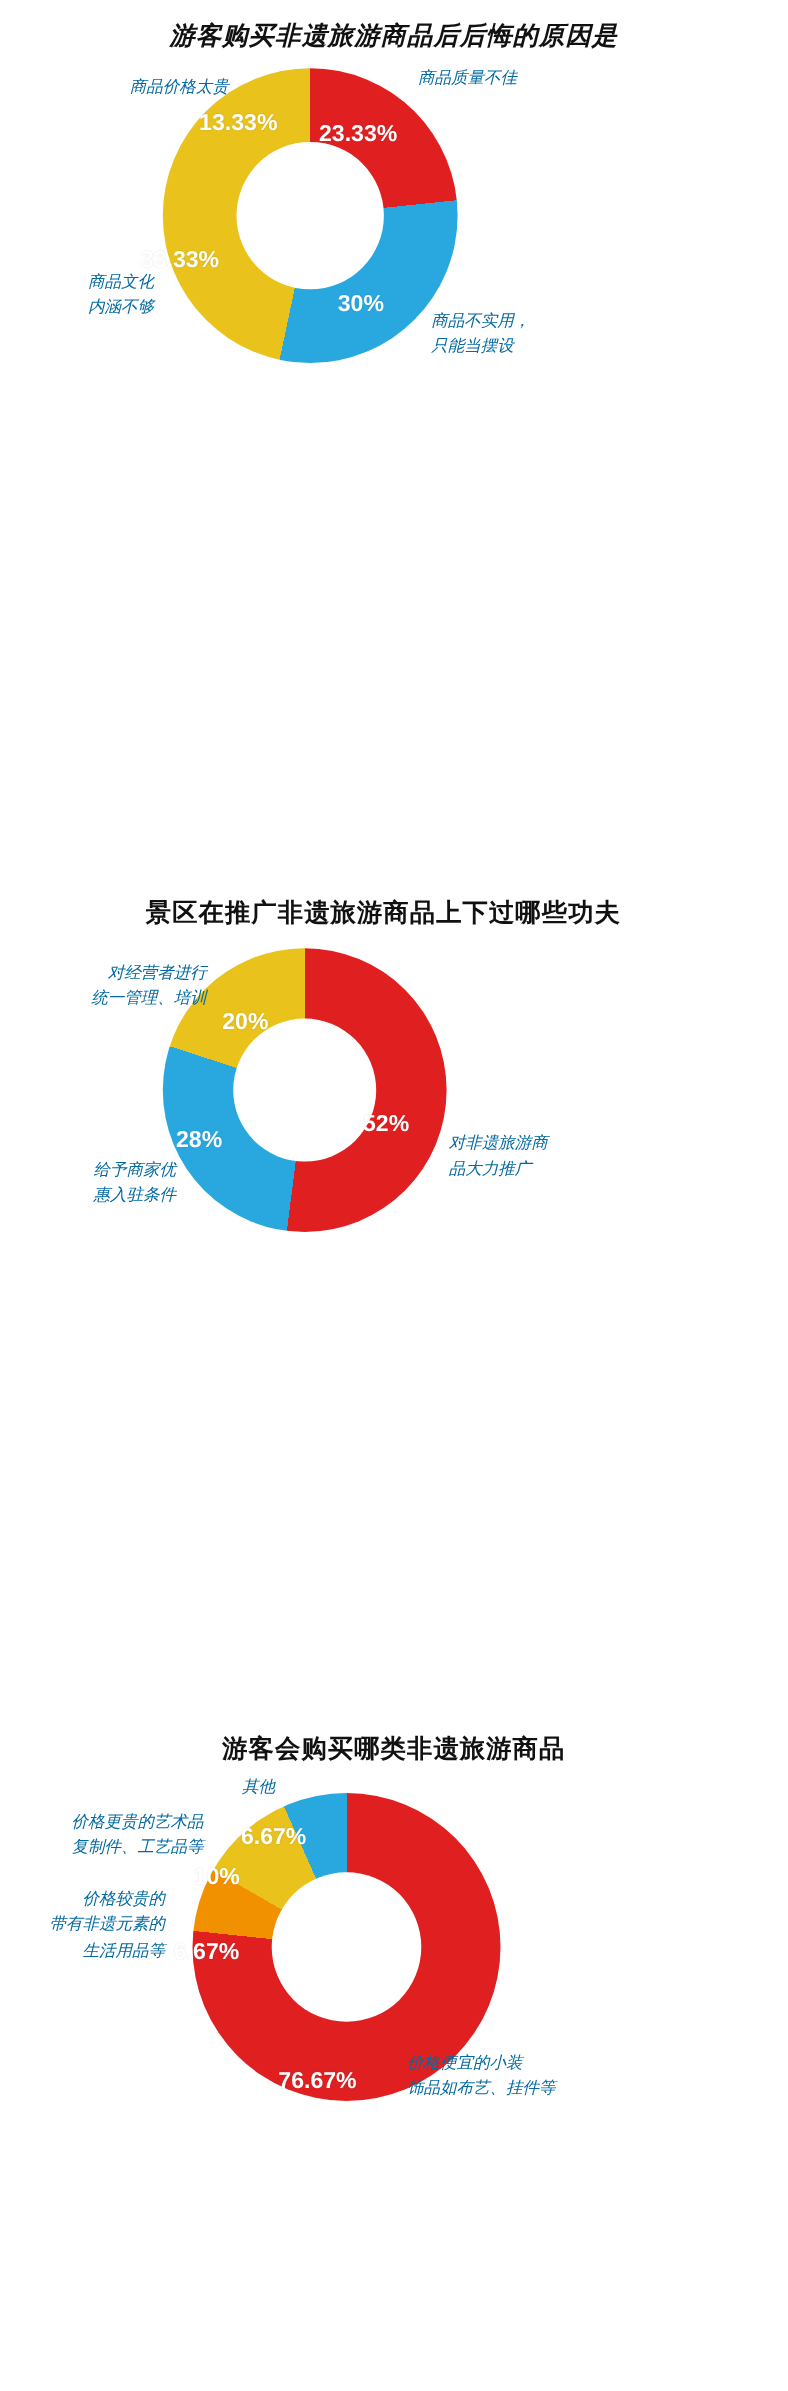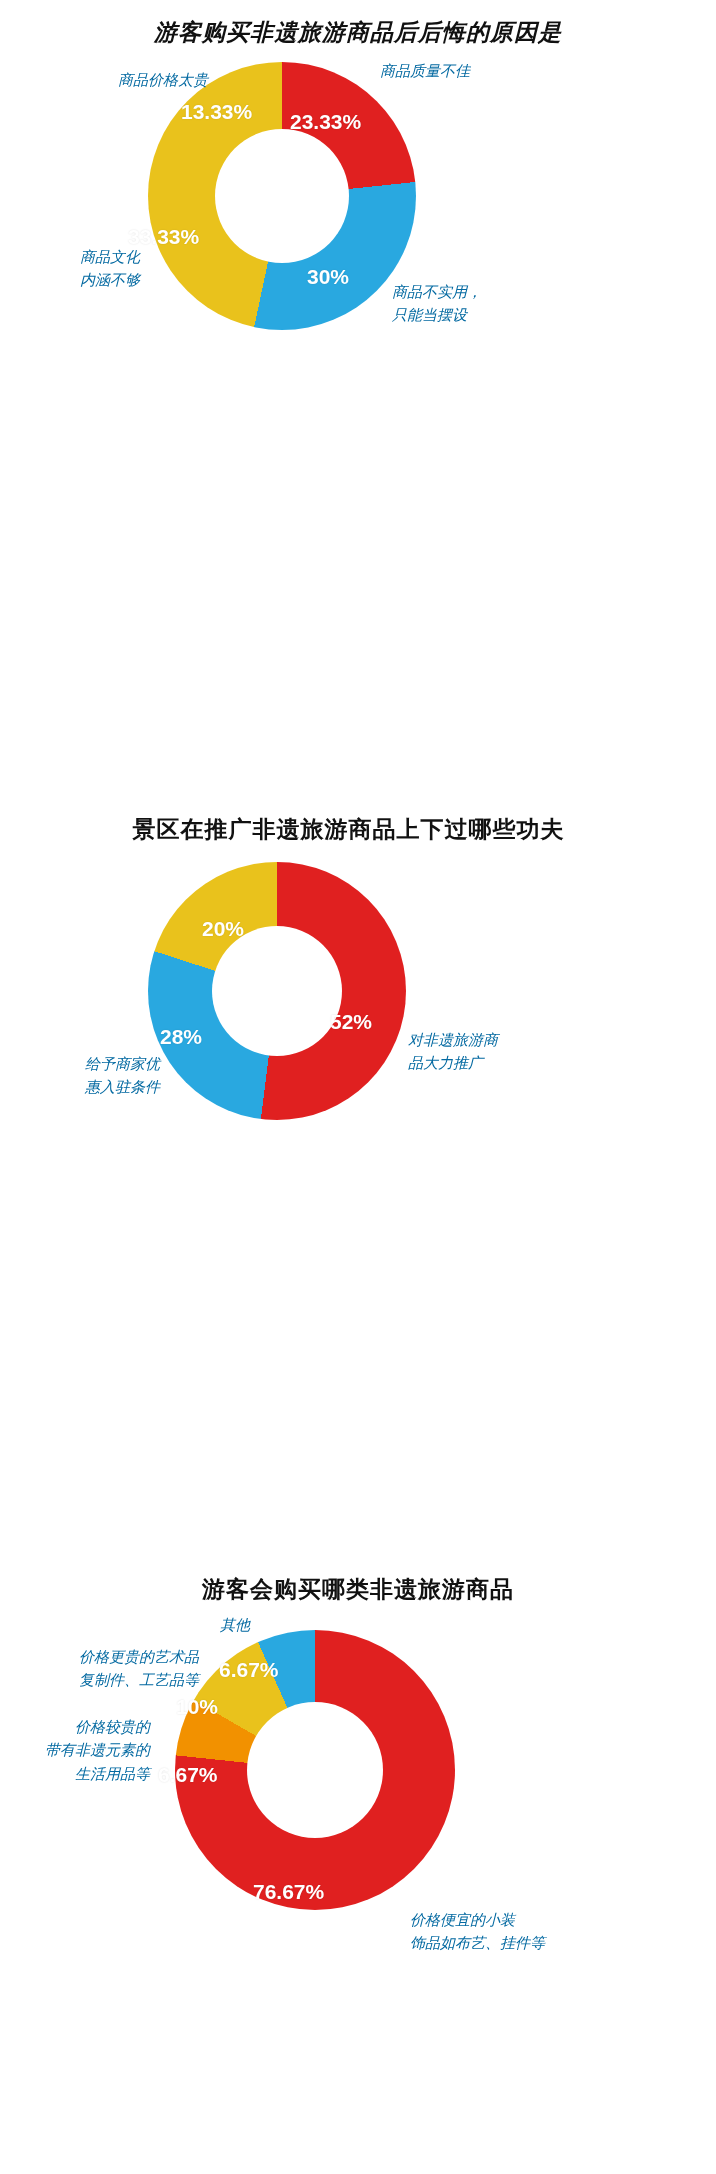--- a/index.html
+++ b/index.html
@@ -114,50 +114,54 @@
   <div class="pct" style="left:202px; top:505px;margin-top:12px;">20%</div>
 
   <div class="lbl right" style="left:408px; top:628px;">
     <div>对非遗旅游商</div>
     <div>品大力推广</div>
   </div>
   <div class="lbl left" style="left:30px; top:652px; width:130px;">
     <div>给予商家优</div>
     <div>惠入驻条件</div>
   </div>
+  <div class="lbl left" style="left:38px; top:473px; width:150px;">
+    <div>对经营者进行</div>
+    <div>统一管理、培训</div>
+  </div>
 </div>
 
 <div class="chart-block" style="height:405px;">
   <div class="chart-title" style="position:absolute; left:0; top:790px; width:716px;">游客会购买哪类非遗旅游商品</div>
 
   <div class="donut-wrap" style="position:absolute; left:175px; top:845px; width:280px; height:280px;">
     <div class="donut" style="left:0; top:0; width:280px; height:280px;
                 background: conic-gradient(
                   #e02020 0deg 276deg,
                   #f29100 276deg 300deg,
                   #e9c21c 300deg 336deg,
                   #29a8e0 336deg 360deg);"></div>
     <div class="donut-hole" style="left:72px; top:72px; width:136px; height:136px;"></div>
   </div>
 
   <div class="pct" style="left:253px; top:1095px;">76.67%</div>
   <div class="pct" style="left:158px; top:978px;">6.67%</div>
   <div class="pct" style="left:176px; top:910px;">10%</div>
   <div class="pct" style="left:219px; top:873px;">6.67%</div>
 
-  <div class="lbl right" style="left:370px; top:1123px;margin-left:40px;">
+  <div class="lbl right" style="left:370px; top:1079px;">
     <div>价格便宜的小装</div>
     <div>饰品如布艺、挂件等</div>
   </div>
   <div class="lbl left" style="left:10px; top:930px; width:140px;">
     <div>价格较贵的</div>
     <div>带有非遗元素的</div>
     <div>生活用品等</div>
   </div>
-  <div class="lbl left" style="left:24px; top:860px; width:175px;">
+  <div class="lbl left" style="left:10px; top:860px; width:175px;">
     <div>价格更贵的艺术品</div>
     <div>复制件、工艺品等</div>
   </div>
   <div class="lbl center" style="left:175px; top:828px; width:120px;">
     <div>其他</div>
   </div>
 </div>
 
 <div class="chart-block" style="height:450px;">
   

